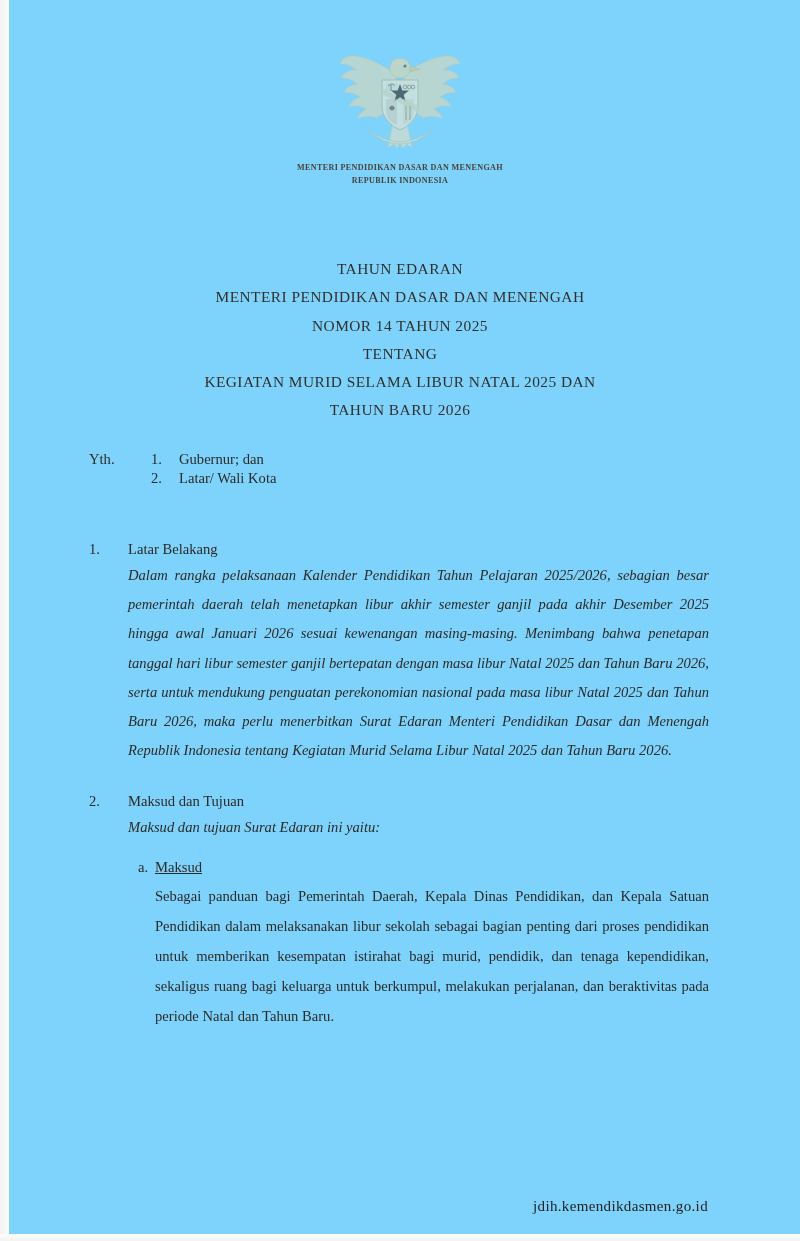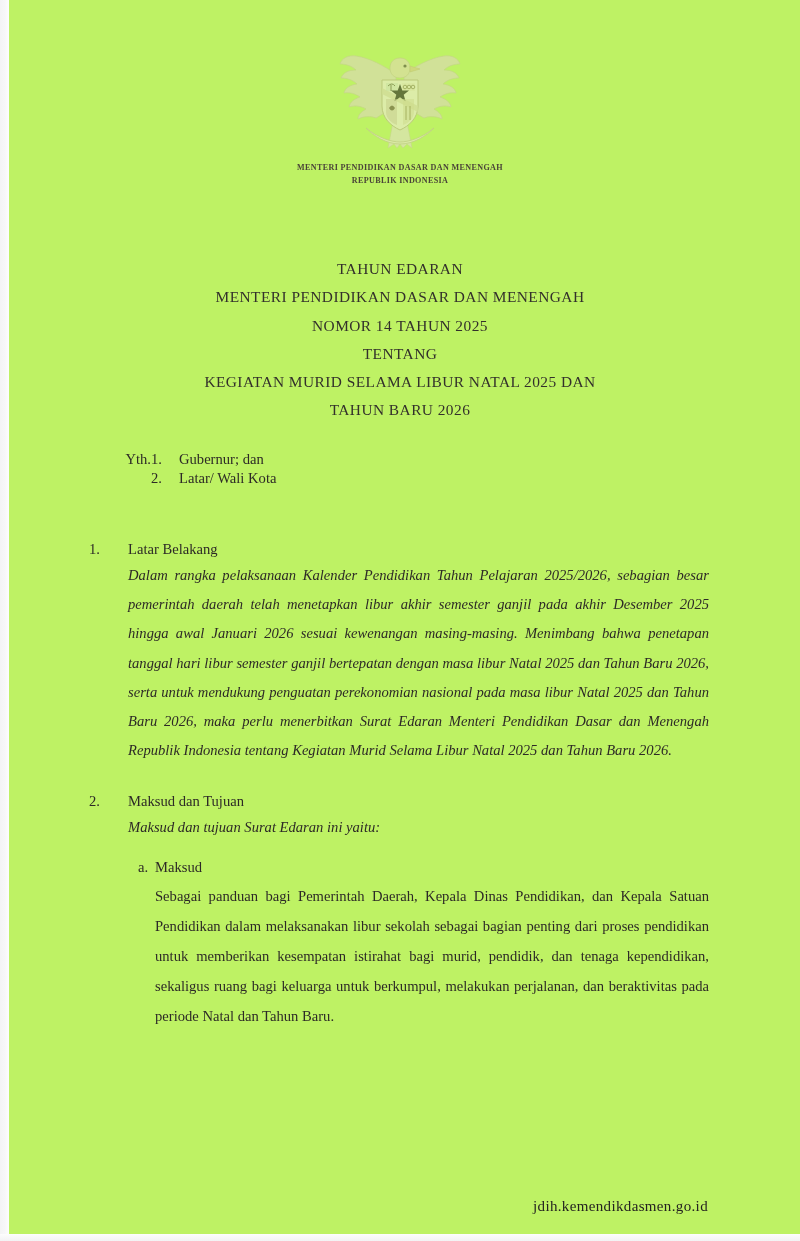--- a/index.html
+++ b/index.html
@@ -9,21 +9,21 @@
     background: #ffffff;
   }
   body {
     font-family: "Liberation Serif", "DejaVu Serif", serif;
     color: #1a1a1a;
   }
   .page {
     position: relative;
     width: 800px;
     height: 1241px;
-    background: #bef264;
+    background: #7dd3fc;
     box-sizing: border-box;
     overflow: hidden;
   }
   
   .scan-edge-left {
     position: absolute;
     left: 0;
     top: 0;
     width: 9px;
     height: 1241px;
@@ -89,21 +89,20 @@
     color: #2d2a26;
   }
   .addressee-row {
     display: flex;
     align-items: flex-start;
   }
   .addressee-label {
     width: 62px;
     flex: 0 0 62px;
     line-height: 19px;
-    text-align: right;
   }
   .addressee-list {
     flex: 1;
   }
   .addressee-item {
     display: flex;
     line-height: 19px;
   }
   .addressee-num {
     width: 28px;
@@ -154,21 +153,21 @@
   .sub-head {
     display: flex;
     font-size: 14.6px;
     line-height: 22px;
     margin-left: 10px;
   }
   .sub-num {
     width: 17px;
     flex: 0 0 17px;
   }
-  .sub-title { flex: 1; }
+  .sub-title { flex: 1; text-decoration: underline; }
   .sub-para {
     margin-left: 27px;
     margin-top: 3px;
     font-size: 14.6px;
     line-height: 30px;
     text-align: justify;
     text-justify: inter-word;
   }
 
   

